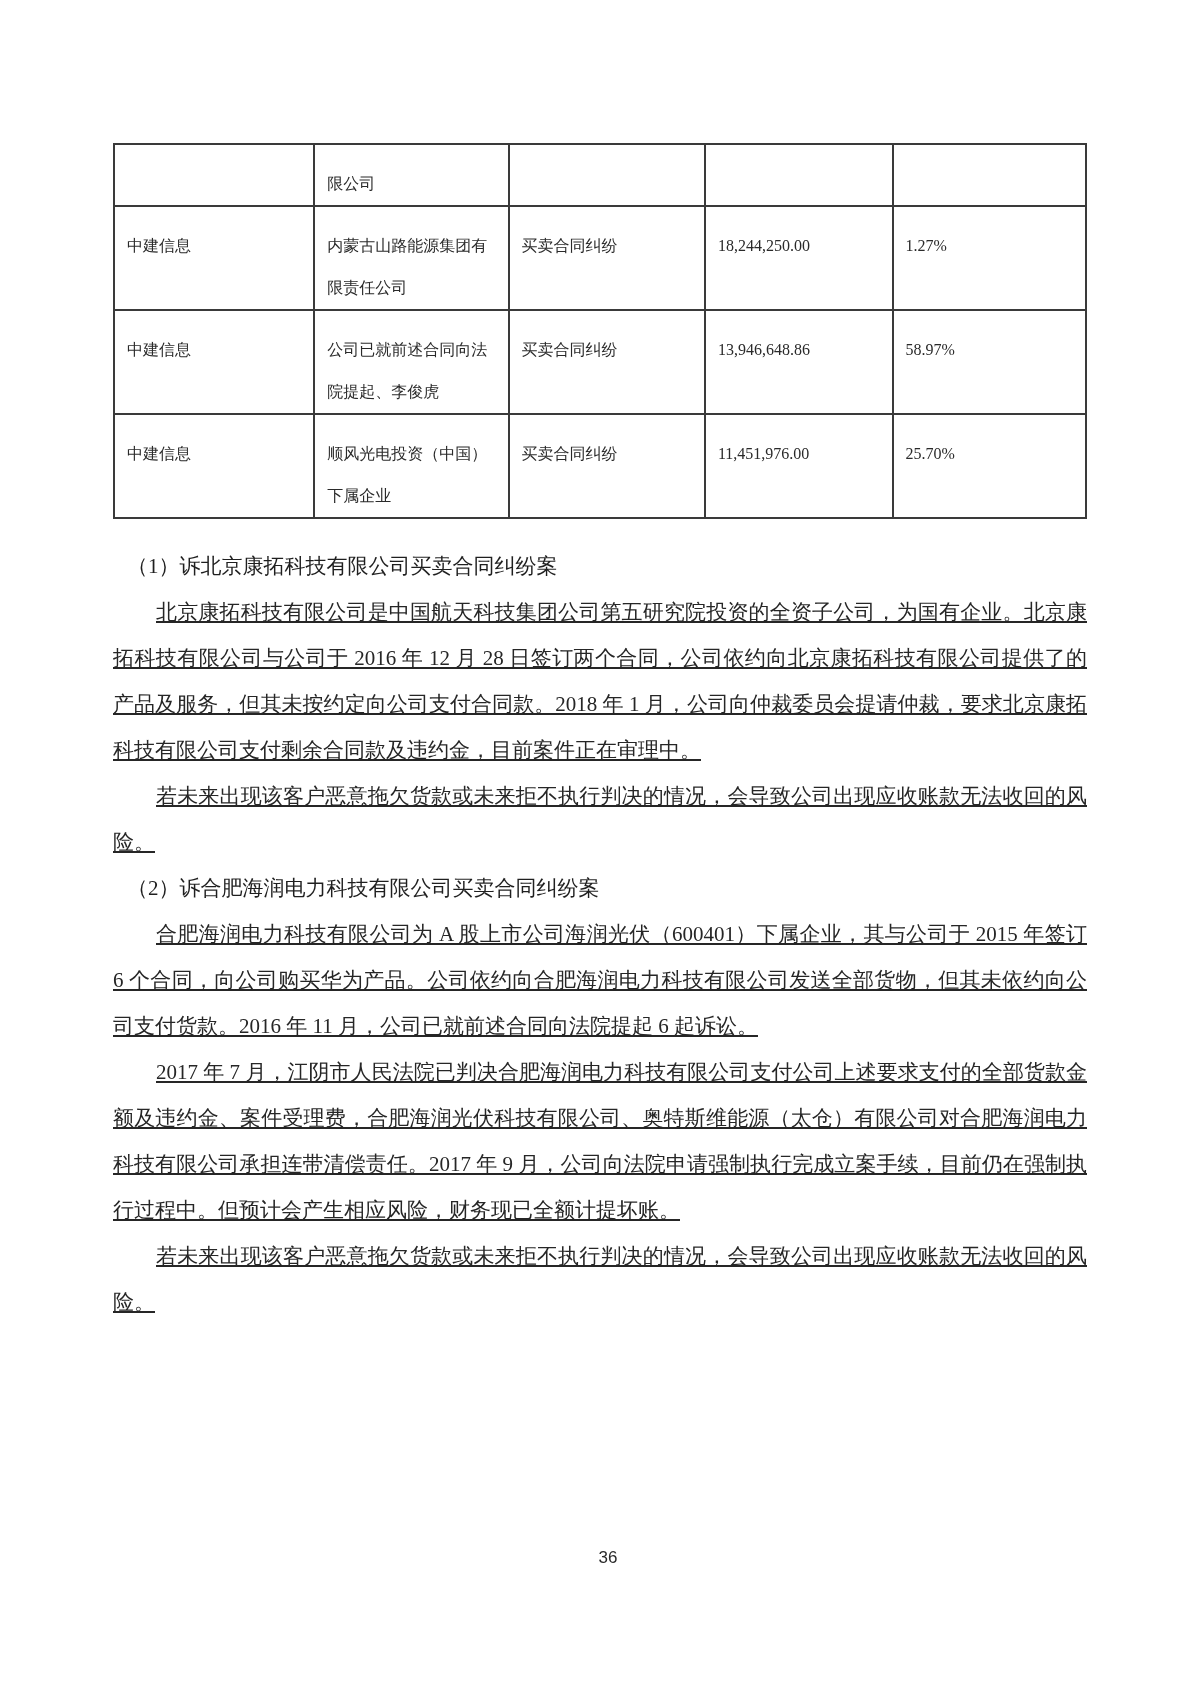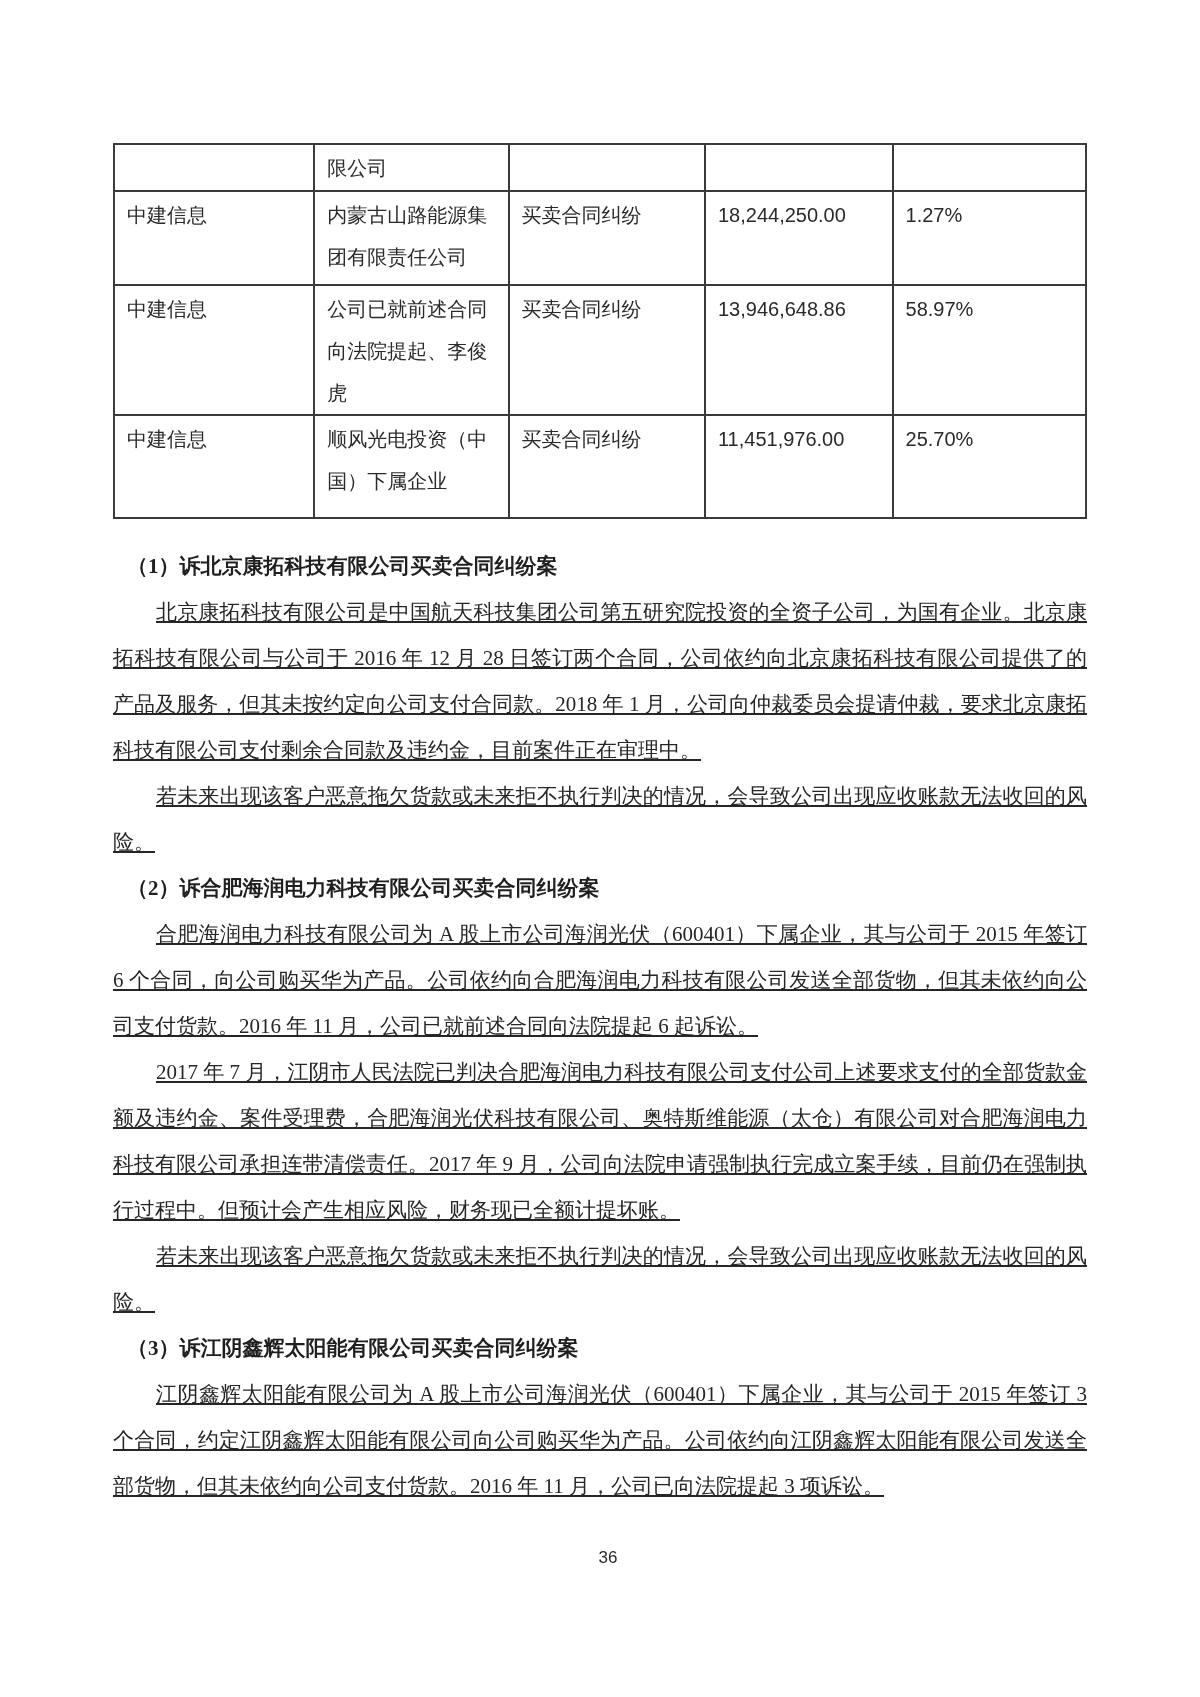--- a/index.html
+++ b/index.html
@@ -17,39 +17,39 @@
     width:974px;
   }
   table.lit{
     border-collapse:collapse;
     width:100%;
     table-layout:fixed;
   }
   table.lit td{
     border:2px solid #3a3a3a;
     vertical-align:top;
-    padding:2px 12px 0 12px;
-    font-size:20px;
+    padding:18px 12px 0 12px;
+    font-size:16px;
     line-height:42px;
     color:#2a2a2a;
     margin-left:29px;
   }
   tr.r0{height:47px;}
   tr.r1{height:94px;}
   tr.r2{height:91px;}
   tr.r3{height:103px;}
   td.num{
-    font-family:Liberation Sans, sans-serif;
+    font-family:Liberation Serif, serif;
     font-size:20px;
   }
   .body-text{margin-top:24px;}
   h3.hd{
     font-size:21px;
     line-height:46px;
-    font-weight:bold;
+    font-weight:normal;
     margin:0;
     text-indent:14px;
     color:#1f1f1f;
   }
   p.para{
     font-size:21px;
     line-height:46px;
     text-align:justify;
     text-indent:43px;
     margin:0;
@@ -121,22 +121,18 @@
         <p class="para">若未来出现该客户恶意拖欠货款或未来拒不执行判决的情况，会导致公司出现应收账款无法收回的风险。</p>
       </div>
 
       <div>
         <h3 class="hd">（2）诉合肥海润电力科技有限公司买卖合同纠纷案</h3>
         <p class="para">合肥海润电力科技有限公司为 A 股上市公司海润光伏（600401）下属企业，其与公司于 2015 年签订 6 个合同，向公司购买华为产品。公司依约向合肥海润电力科技有限公司发送全部货物，但其未依约向公司支付货款。2016 年 11 月，公司已就前述合同向法院提起 6 起诉讼。</p>
         <p class="para">2017 年 7 月，江阴市人民法院已判决合肥海润电力科技有限公司支付公司上述要求支付的全部货款金额及违约金、案件受理费，合肥海润光伏科技有限公司、奥特斯维能源（太仓）有限公司对合肥海润电力科技有限公司承担连带清偿责任。2017 年 9 月，公司向法院申请强制执行完成立案手续，目前仍在强制执行过程中。但预计会产生相应风险，财务现已全额计提坏账。</p>
         <p class="para">若未来出现该客户恶意拖欠货款或未来拒不执行判决的情况，会导致公司出现应收账款无法收回的风险。</p>
       </div>
 
-      <div>
-        <h3 class="hd">（3）诉江阴鑫辉太阳能有限公司买卖合同纠纷案</h3>
-        <p class="para">江阴鑫辉太阳能有限公司为 A 股上市公司海润光伏（600401）下属企业，其与公司于 2015 年签订 3 个合同，约定江阴鑫辉太阳能有限公司向公司购买华为产品。公司依约向江阴鑫辉太阳能有限公司发送全部货物，但其未依约向公司支付货款。2016 年 11 月，公司已向法院提起 3 项诉讼。</p>
-      </div>
 
     </div>
   </div>
 
   <div class="page-num">36</div>
 </div>
 
 </body></html>

